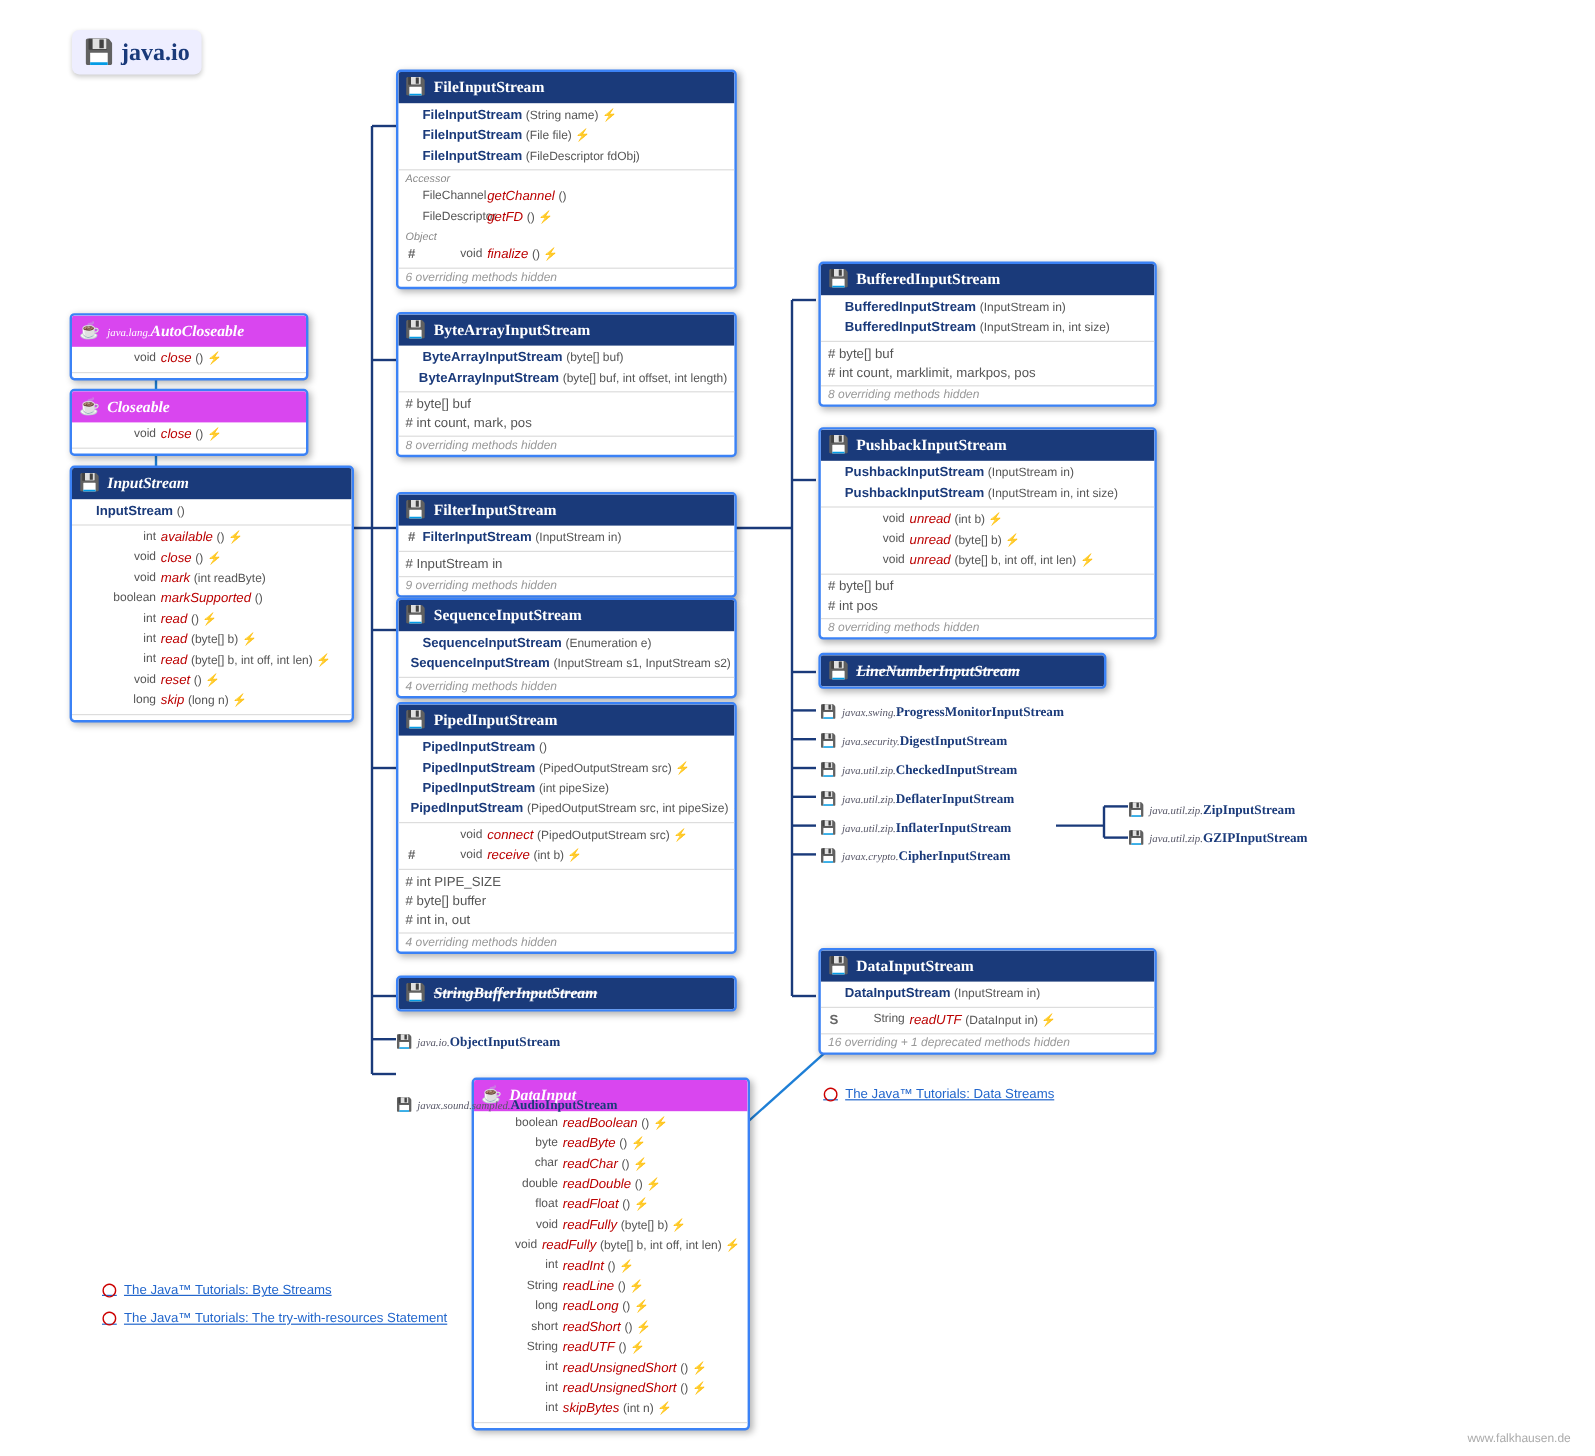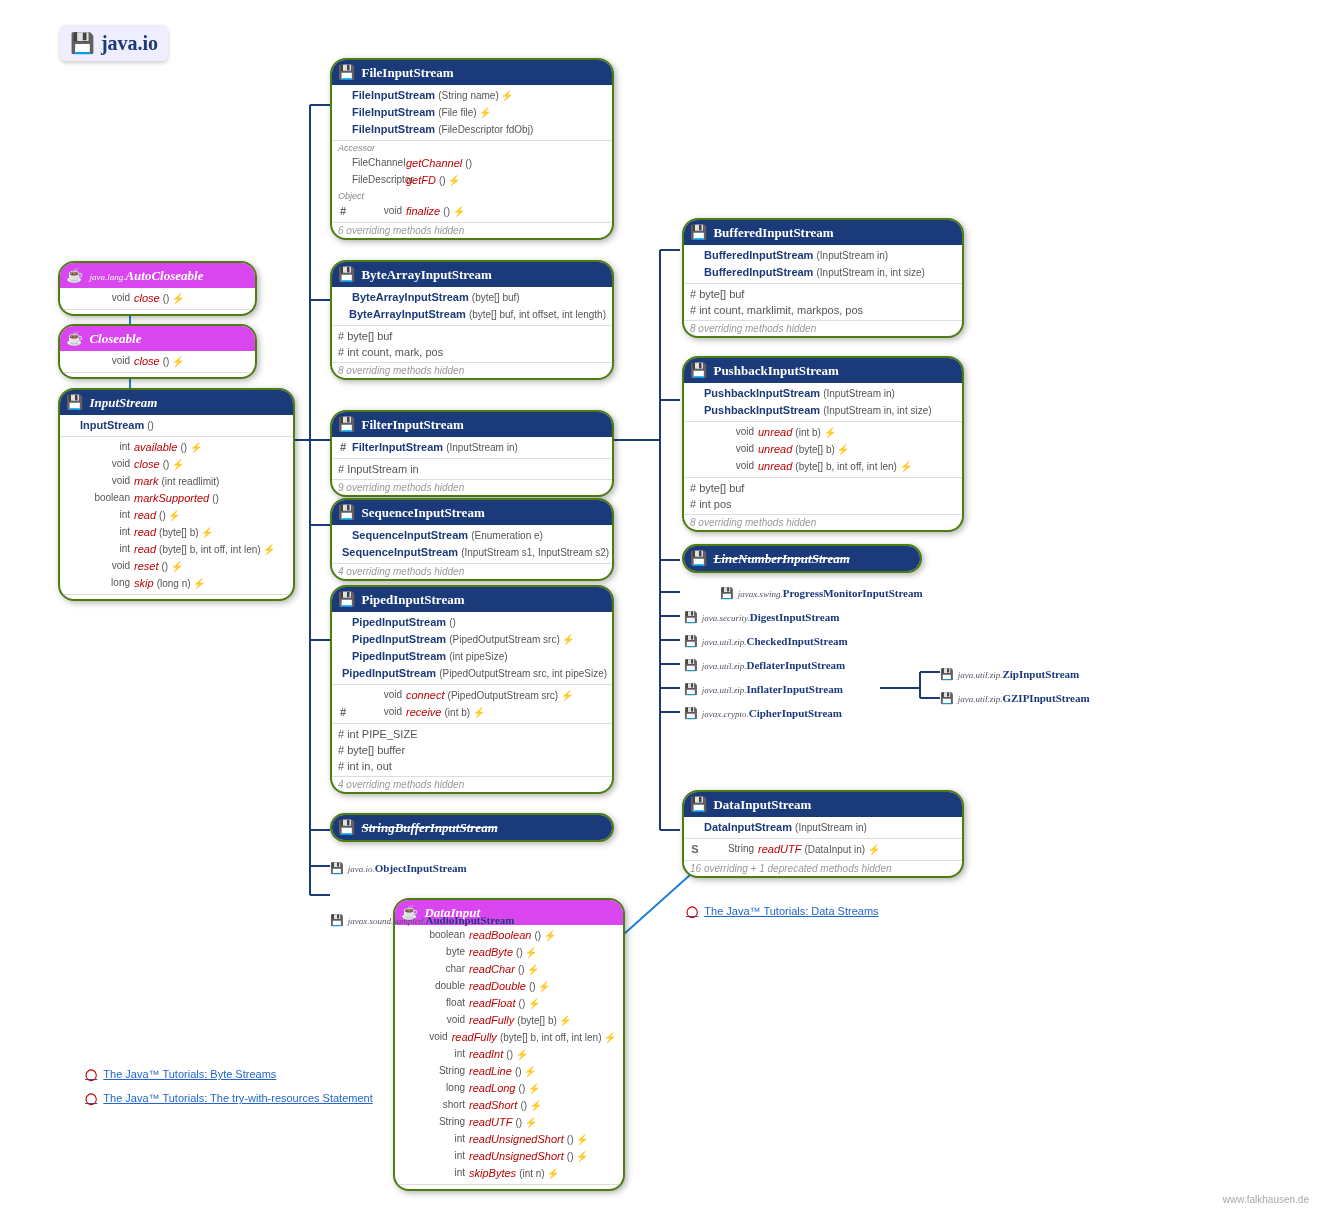--- a/index.html
+++ b/index.html
@@ -1,18 +1,18 @@
 <!DOCTYPE html>
 <html><head>
 <meta charset="utf-8">
 <style>
 body{margin:0;font:11px Verdana,Arial,sans-serif;background:#fff;width:1329px;height:1213px;position:relative}
 .pkg{position:absolute;top:25px;left:60px;font:bold 20px Verdana;color:#1a3a7a;background:#eef;padding:6px 10px;border-radius:6px;box-shadow:0 2px 4px rgba(0,0,0,.2)}
 .pkg::before{content:"💾";margin-right:6px}
-.box{position:absolute;border:2px solid #4d7c0f;border-radius:16px;background:#fff;box-shadow:2px 2px 6px rgba(0,0,0,.3);overflow:hidden}
+.box{position:absolute;border:2px solid #3b82f6;border-radius:4px;background:#fff;box-shadow:2px 2px 6px rgba(0,0,0,.3);overflow:hidden}
 .hdr{background:#1a3a7a;color:#fff;font:bold 13px Verdana;padding:4px 6px}
 .hdr.iface{background:#d946ef}
 .hdr::before{content:"💾";margin-right:6px;font-size:14px}
 .hdr.iface::before{content:"☕";color:orange}
 .body{padding:2px 6px}
 .row{display:flex;gap:4px;padding:1px 0;line-height:14px}
 .rt{color:#555;width:50px;text-align:right;font-size:10px}
 .nm{white-space:nowrap}
 .ctor{color:#1a3a7a;font-weight:bold}
 .meth{color:#b00;font-style:italic}
@@ -108,21 +108,21 @@
         <span class="nm"><span class="meth">available</span> <span class="param">()</span> <span class="thr">⚡</span></span>
       </div>
       <div class="row">
         <span class="prot"></span>
         <span class="rt">void</span>
         <span class="nm"><span class="meth">close</span> <span class="param">()</span> <span class="thr">⚡</span></span>
       </div>
       <div class="row">
         <span class="prot"></span>
         <span class="rt">void</span>
-        <span class="nm"><span class="meth">mark</span> <span class="param">(int readlimit)</span> </span>
+        <span class="nm"><span class="meth">mark</span> <span class="param">(int readByte)</span> </span>
       </div>
       <div class="row">
         <span class="prot"></span>
         <span class="rt">boolean</span>
         <span class="nm"><span class="meth">markSupported</span> <span class="param">()</span> </span>
       </div>
       <div class="row">
         <span class="prot"></span>
         <span class="rt">int</span>
         <span class="nm"><span class="meth">read</span> <span class="param">()</span> <span class="thr">⚡</span></span>
@@ -455,21 +455,21 @@
         <span class="rt">int</span>
         <span class="nm"><span class="meth">skipBytes</span> <span class="param">(int n)</span> <span class="thr">⚡</span></span>
       </div>
       <div class="sep"></div>
     </div>
 </div>
 
 <div id="extlinks">
     <div class="link" style="top:862px;left:330px"><span class="pkg-small">java.io.</span>ObjectInputStream</div>
     <div class="link" style="top:914px;left:330px"><span class="pkg-small">javax.sound.sampled.</span>AudioInputStream</div>
-    <div class="link" style="top:587px;left:720px"><span class="pkg-small">javax.swing.</span>ProgressMonitorInputStream</div>
+    <div class="link" style="top:587px;left:684px"><span class="pkg-small">javax.swing.</span>ProgressMonitorInputStream</div>
     <div class="link" style="top:611px;left:684px"><span class="pkg-small">java.security.</span>DigestInputStream</div>
     <div class="link" style="top:635px;left:684px"><span class="pkg-small">java.util.zip.</span>CheckedInputStream</div>
     <div class="link" style="top:659px;left:684px"><span class="pkg-small">java.util.zip.</span>DeflaterInputStream</div>
     <div class="link" style="top:683px;left:684px"><span class="pkg-small">java.util.zip.</span>InflaterInputStream</div>
     <div class="link" style="top:707px;left:684px"><span class="pkg-small">javax.crypto.</span>CipherInputStream</div>
     <div class="link" style="top:668px;left:940px"><span class="pkg-small">java.util.zip.</span>ZipInputStream</div>
     <div class="link" style="top:692px;left:940px"><span class="pkg-small">java.util.zip.</span>GZIPInputStream</div>
   </div>
 <div id="oralinks">
     <div class="oralink" style="top:1068px;left:85px">The Java™ Tutorials: Byte Streams</div>

